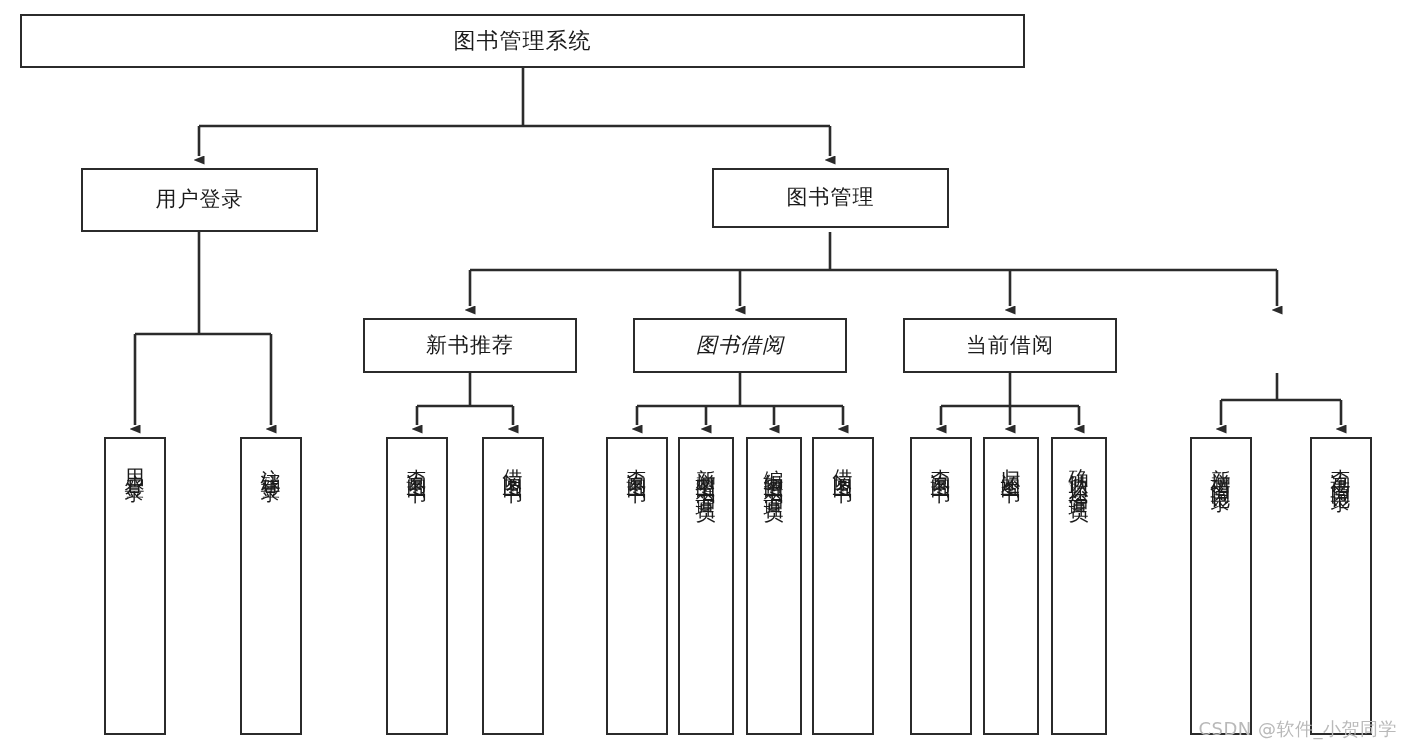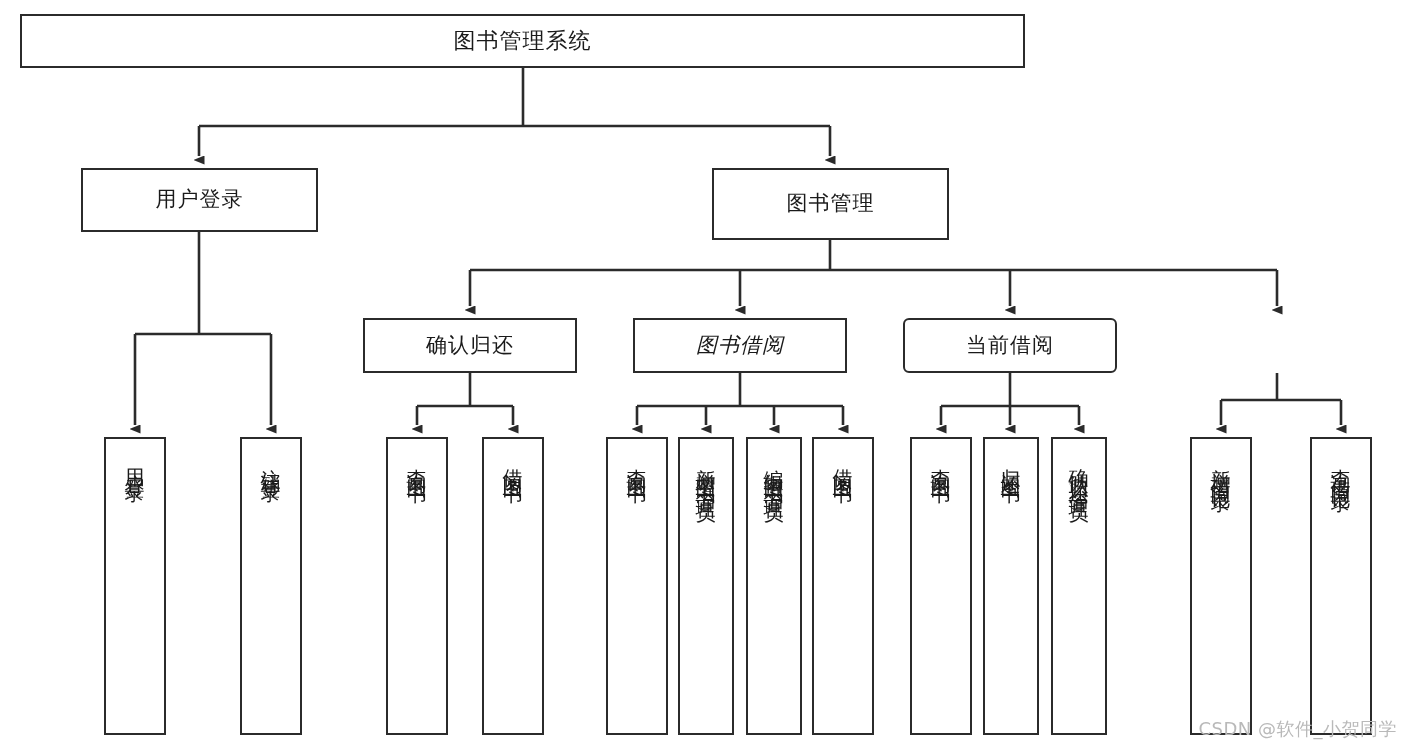--- a/index.html
+++ b/index.html
@@ -129,31 +129,31 @@
     </g>
   </svg>
 
   <div class="node root horiz" style="left:20px; top:14px; width:1005px; height:54px;">
     <span class="htext">图书管理系统</span>
   </div>
 
   <div class="node horiz" style="left:81px; top:168px; width:237px; height:64px;">
     <span class="htext">用户登录</span>
   </div>
-  <div class="node horiz" style="left:712px; top:168px; width:237px; height:72px;">
+  <div class="node horiz" style="left:712px; top:168px; width:237px; height:60px;">
     <span class="htext">图书管理</span>
   </div>
 
   <div class="node horiz" style="left:363px; top:318px; width:214px; height:55px;">
-    <span class="htext">确认归还</span>
+    <span class="htext">新书推荐</span>
   </div>
   <div class="node horiz" style="left:633px; top:318px; width:214px; height:55px;font-style:italic;">
     <span class="htext">图书借阅</span>
   </div>
-  <div class="node horiz" style="left:903px; top:318px; width:214px; height:55px;border-radius:6px;">
+  <div class="node horiz" style="left:903px; top:318px; width:214px; height:55px;">
     <span class="htext">当前借阅</span>
   </div>
 
   <div class="node leaf" style="left:104px; top:437px; width:62px; height:298px;">
     <span class="vtext">用户登录</span>
   </div>
   <div class="node leaf" style="left:240px; top:437px; width:62px; height:298px;">
     <span class="vtext">注销登录</span>
   </div>
 

